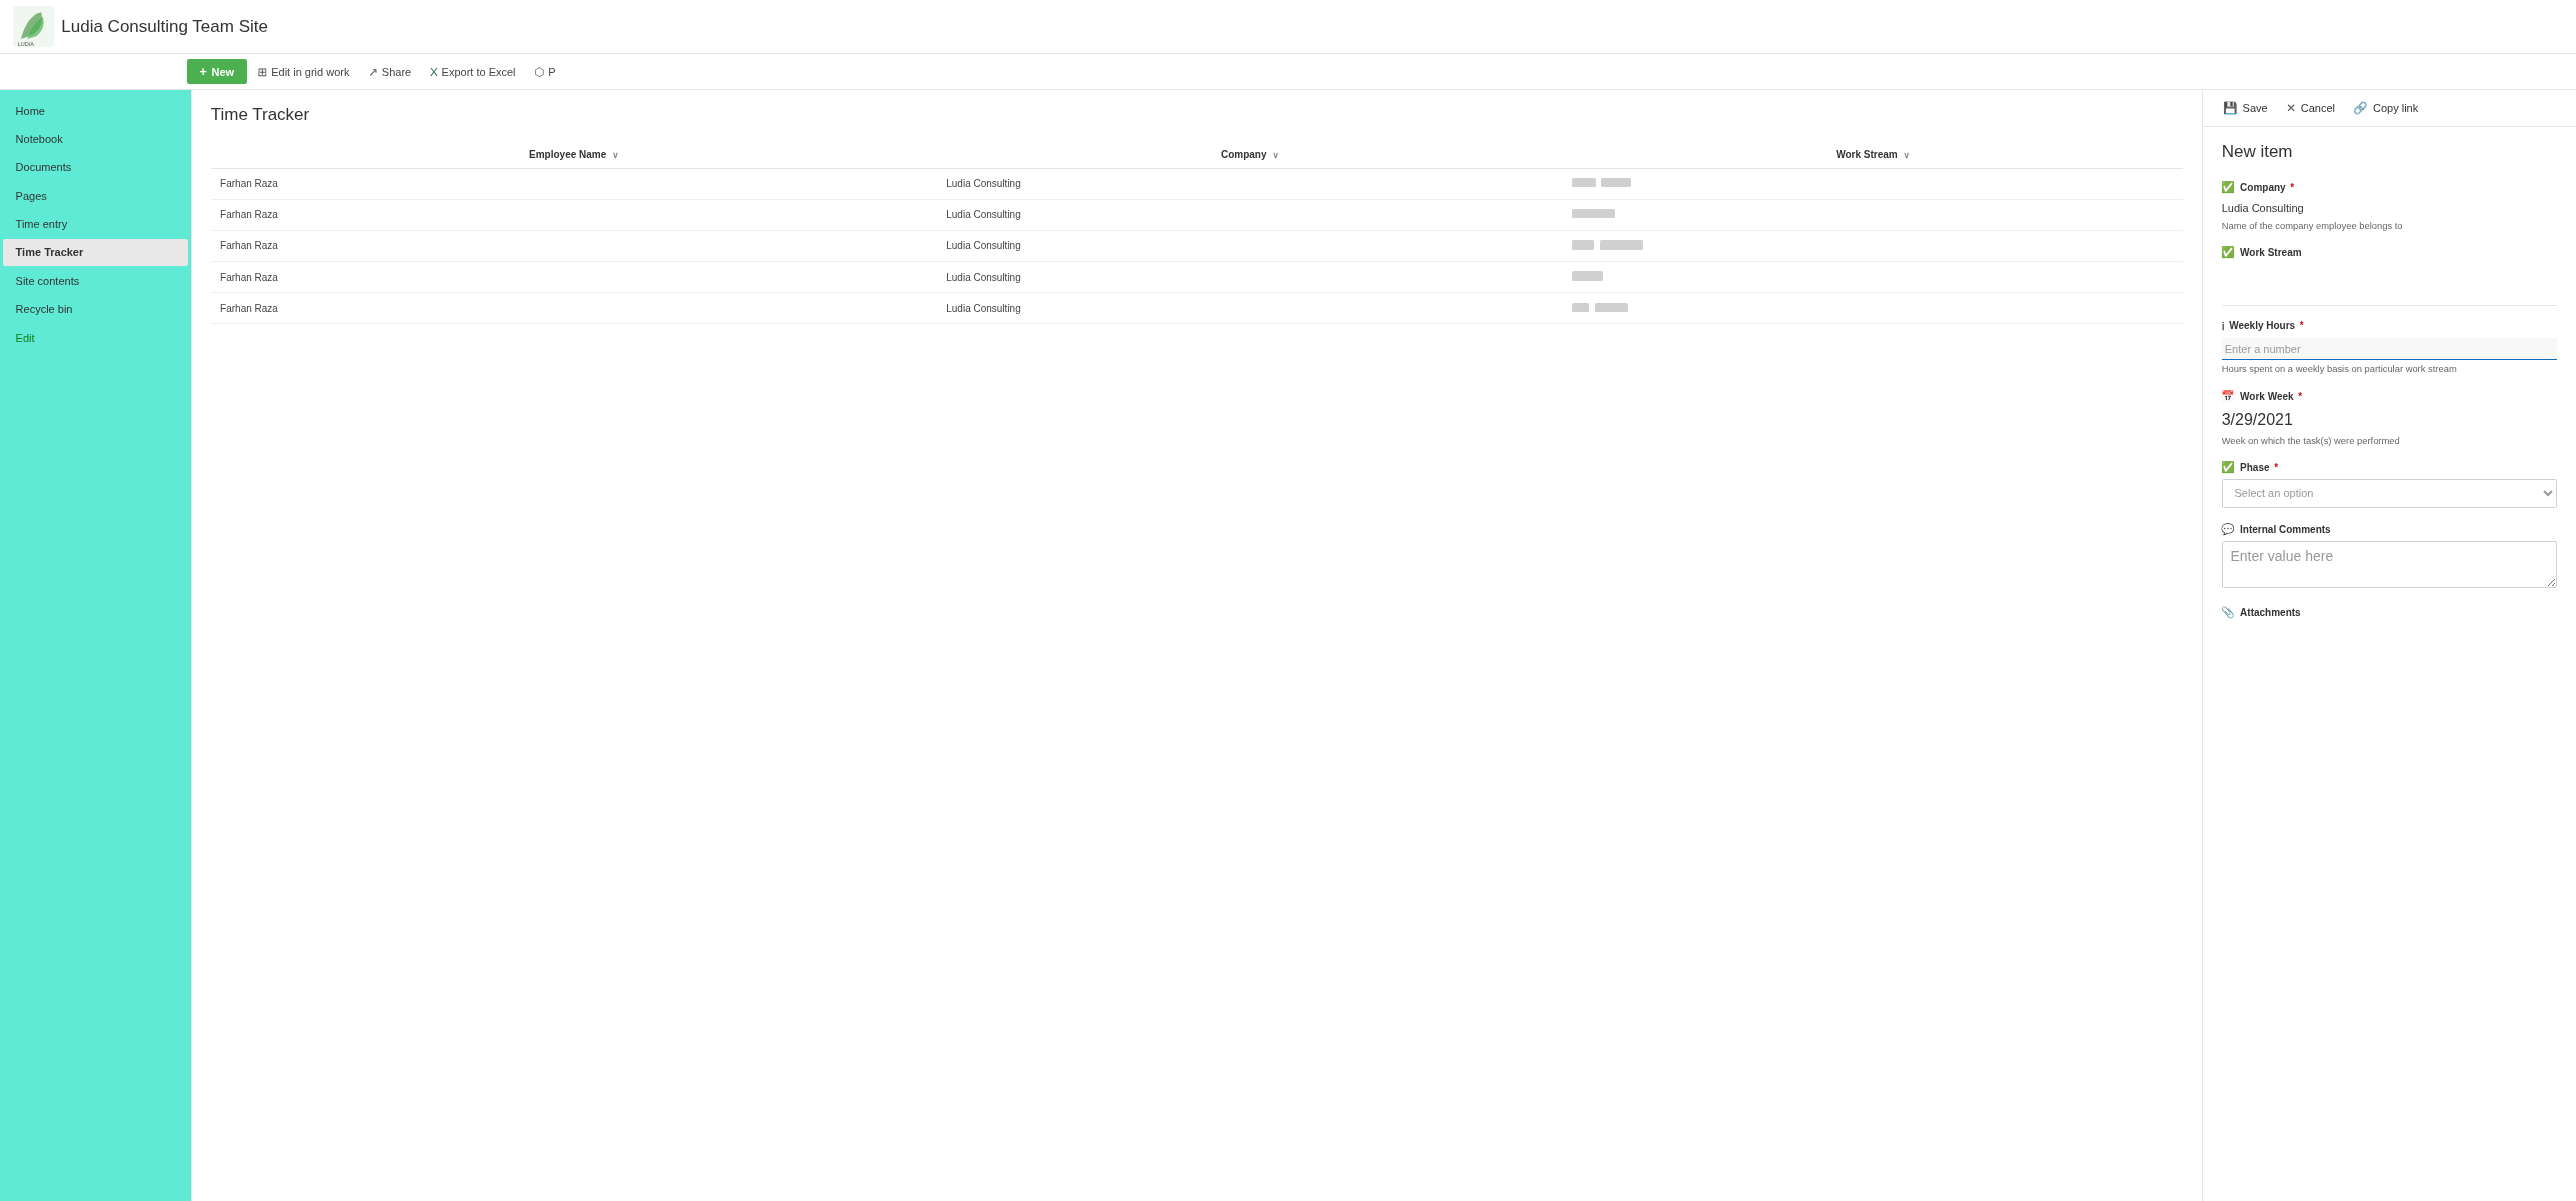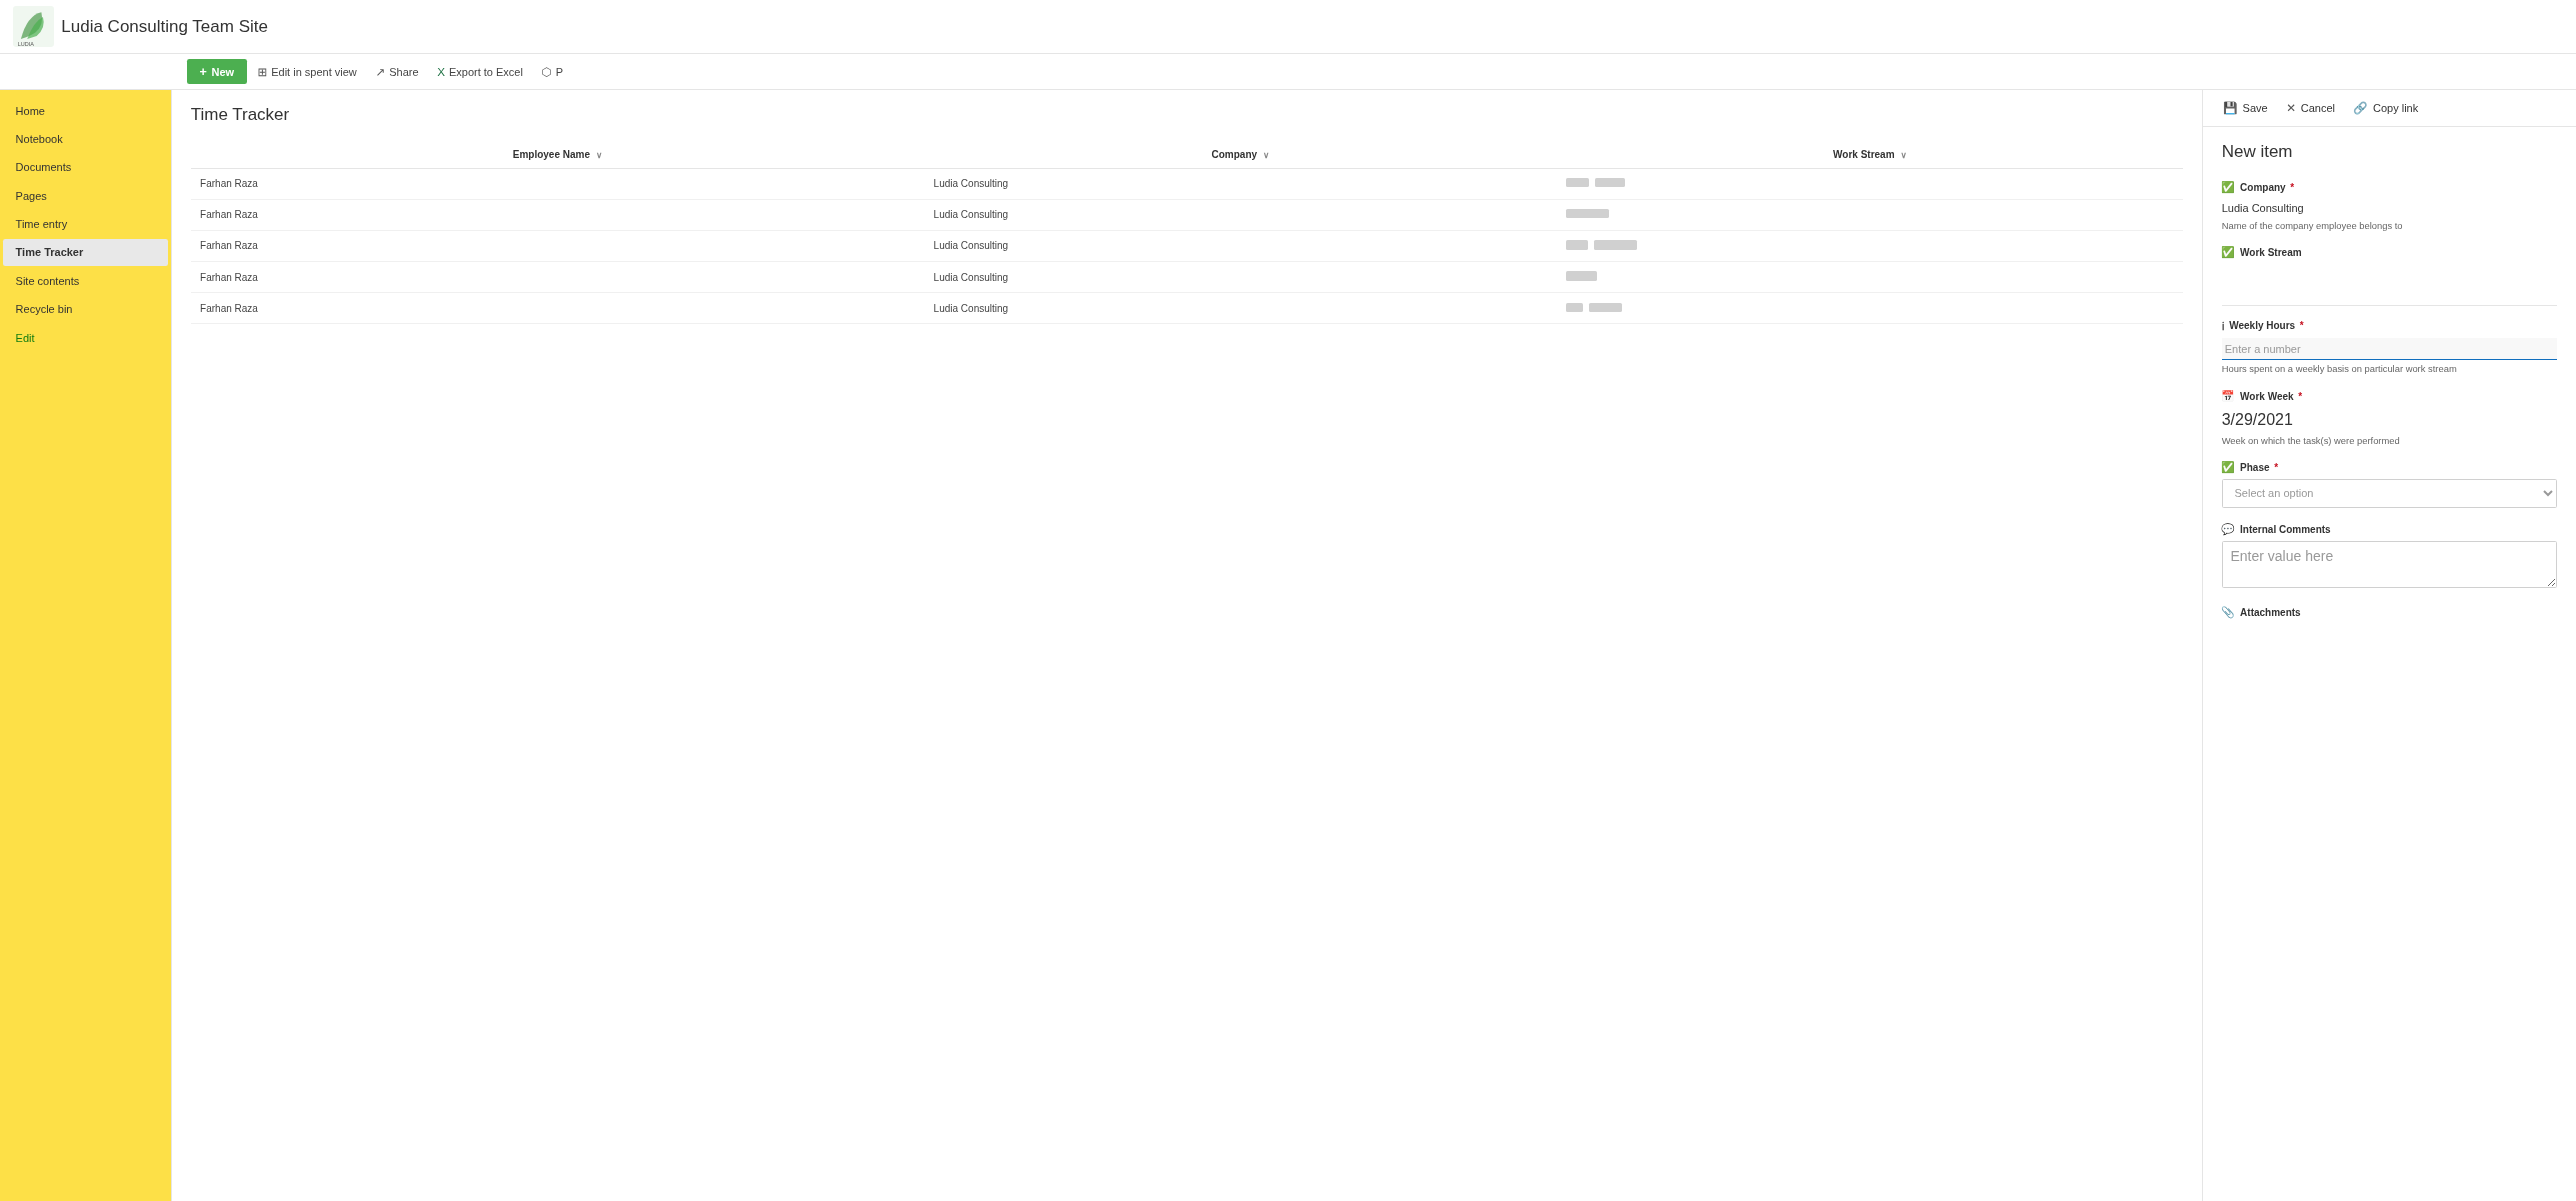--- a/index.html
+++ b/index.html
@@ -14,21 +14,21 @@
     .action-bar { display: flex; align-items: center; gap: 3.1px; padding: 4.7px 12.5px 4.7px 187px; border-bottom: 0.8px solid #e5e5e5; background: #fff; }
     .btn-new { background: #4caf50; color: #fff; border: none; border-radius: 2.3px; padding: 5.5px 12.5px; font-size: 11px; cursor: pointer; display: flex; align-items: center; gap: 4.7px; font-weight: 600; }
     .btn-new .plus { font-size: 12.5px; font-weight: 700; }
     .action-btn { background: none; border: none; color: #444; font-size: 11px; padding: 4.7px 7.8px; cursor: pointer; display: flex; align-items: center; gap: 3.9px; border-radius: 2.3px; }
     .action-icon { font-size: 11.7px; color: #555; }
 
     
     .main-layout { display: flex; flex: 1; overflow: hidden; }
 
     
-    .sidebar { width: 172px; background: #fde047; border-right: 0.8px solid #e5e5e5; padding-top: 6.2px; flex-shrink: 0; overflow-y: auto; }
+    .sidebar { width: 192px; background: #5eead4; border-right: 0.8px solid #e5e5e5; padding-top: 6.2px; flex-shrink: 0; overflow-y: auto; }
     .sidebar-item { padding: 7.8px 12.5px; font-size: 11px; color: #333; cursor: pointer; border-radius: 2.3px; margin: 0.8px 3.1px; }
     .sidebar-item.active { background: #e8e8e8; font-weight: 600; }
     .sidebar-item.green-link { color: #107c10; }
 
     
     .content-area { flex: 1; overflow-y: auto; overflow-x: hidden; padding: 15.6px 18.7px; background: #fff; }
     .list-title { font-size: 17px; font-weight: 300; color: #333; margin-bottom: 15.6px; }
 
     
     .tracker-table { width: 100%; border-collapse: collapse; }
@@ -80,21 +80,21 @@
   </div>
 </div>
 
 <div class="action-bar">
   <button class="btn-new">
     <span class="plus">+</span>
     <span>New</span>
   </button>
   <button class="action-btn">
     <span class="action-icon">⊞</span>
-    <span>Edit in spent view</span>
+    <span>Edit in grid work</span>
   </button>
   <button class="action-btn">
     <span class="action-icon">↗</span>
     <span>Share</span>
   </button>
   <button class="action-btn">
     <span class="action-icon" style="color:#217346;">X</span>
     <span>Export to Excel</span>
   </button>
   <button class="action-btn">

